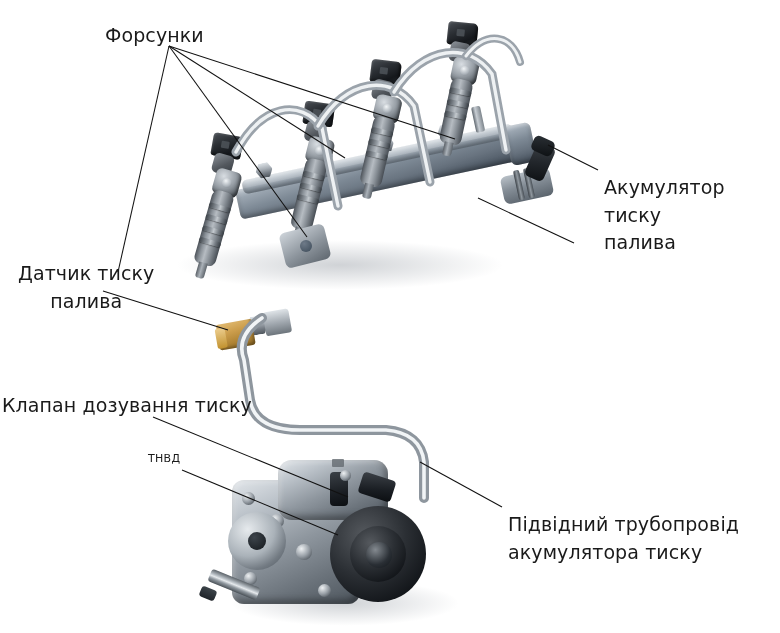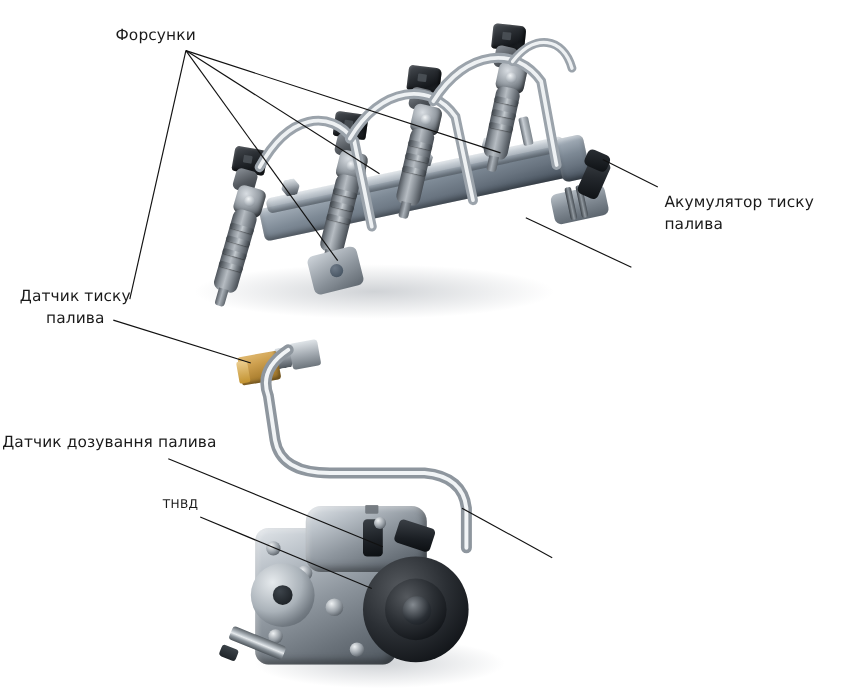--- a/index.html
+++ b/index.html
@@ -1,21 +1,21 @@
 <!DOCTYPE html>
 <html><head>
 <meta charset="utf-8">
 <style>
   html,body{margin:0;padding:0;background:#fff;}
   body{width:780px;height:633px;overflow:hidden;
        font-family:"DejaVu Sans","Liberation Sans",sans-serif;}
   #stage{position:relative;width:780px;height:633px;background:#ffffff;}
 
   
-  .label{position:absolute;color:#1a1a1a;font-size:14px;line-height:1.45;
+  .label{position:absolute;color:#1a1a1a;font-size:19px;line-height:1.45;
          white-space:pre-line;letter-spacing:.1px;}
   .label.small{font-size:11px;letter-spacing:.3px;}
   .label.center{text-align:center;}
 
   
   .ovl{position:absolute;left:0;top:0;width:780px;height:633px;overflow:visible;}
   .lead{stroke:#111;stroke-width:1.05;fill:none;}
 
   
   .part{position:absolute;}
@@ -268,18 +268,20 @@
 
   <div class="label" style="left:105px;top:22px;">Форсунки</div>
 
   <div class="label" style="left:604px;top:174px;">Акумулятор тиску
 палива</div>
 
 
   <div class="label center" style="left:18px;top:260px;">Датчик тиску
 палива</div>
 
-  <div class="label" style="left:2px;top:392px;">Датчик дозування палива</div>
+  <div class="label" style="left:2px;top:392px;">Клапан дозування тиску</div>
 
   <div class="label small" style="left:148px;top:451px;">ТНВД</div>
 
+  <div class="label" style="left:508px;top:511px;">Підвідний трубопровід
+акумулятора тиску</div>
 
 </div>
 
 </body></html>

